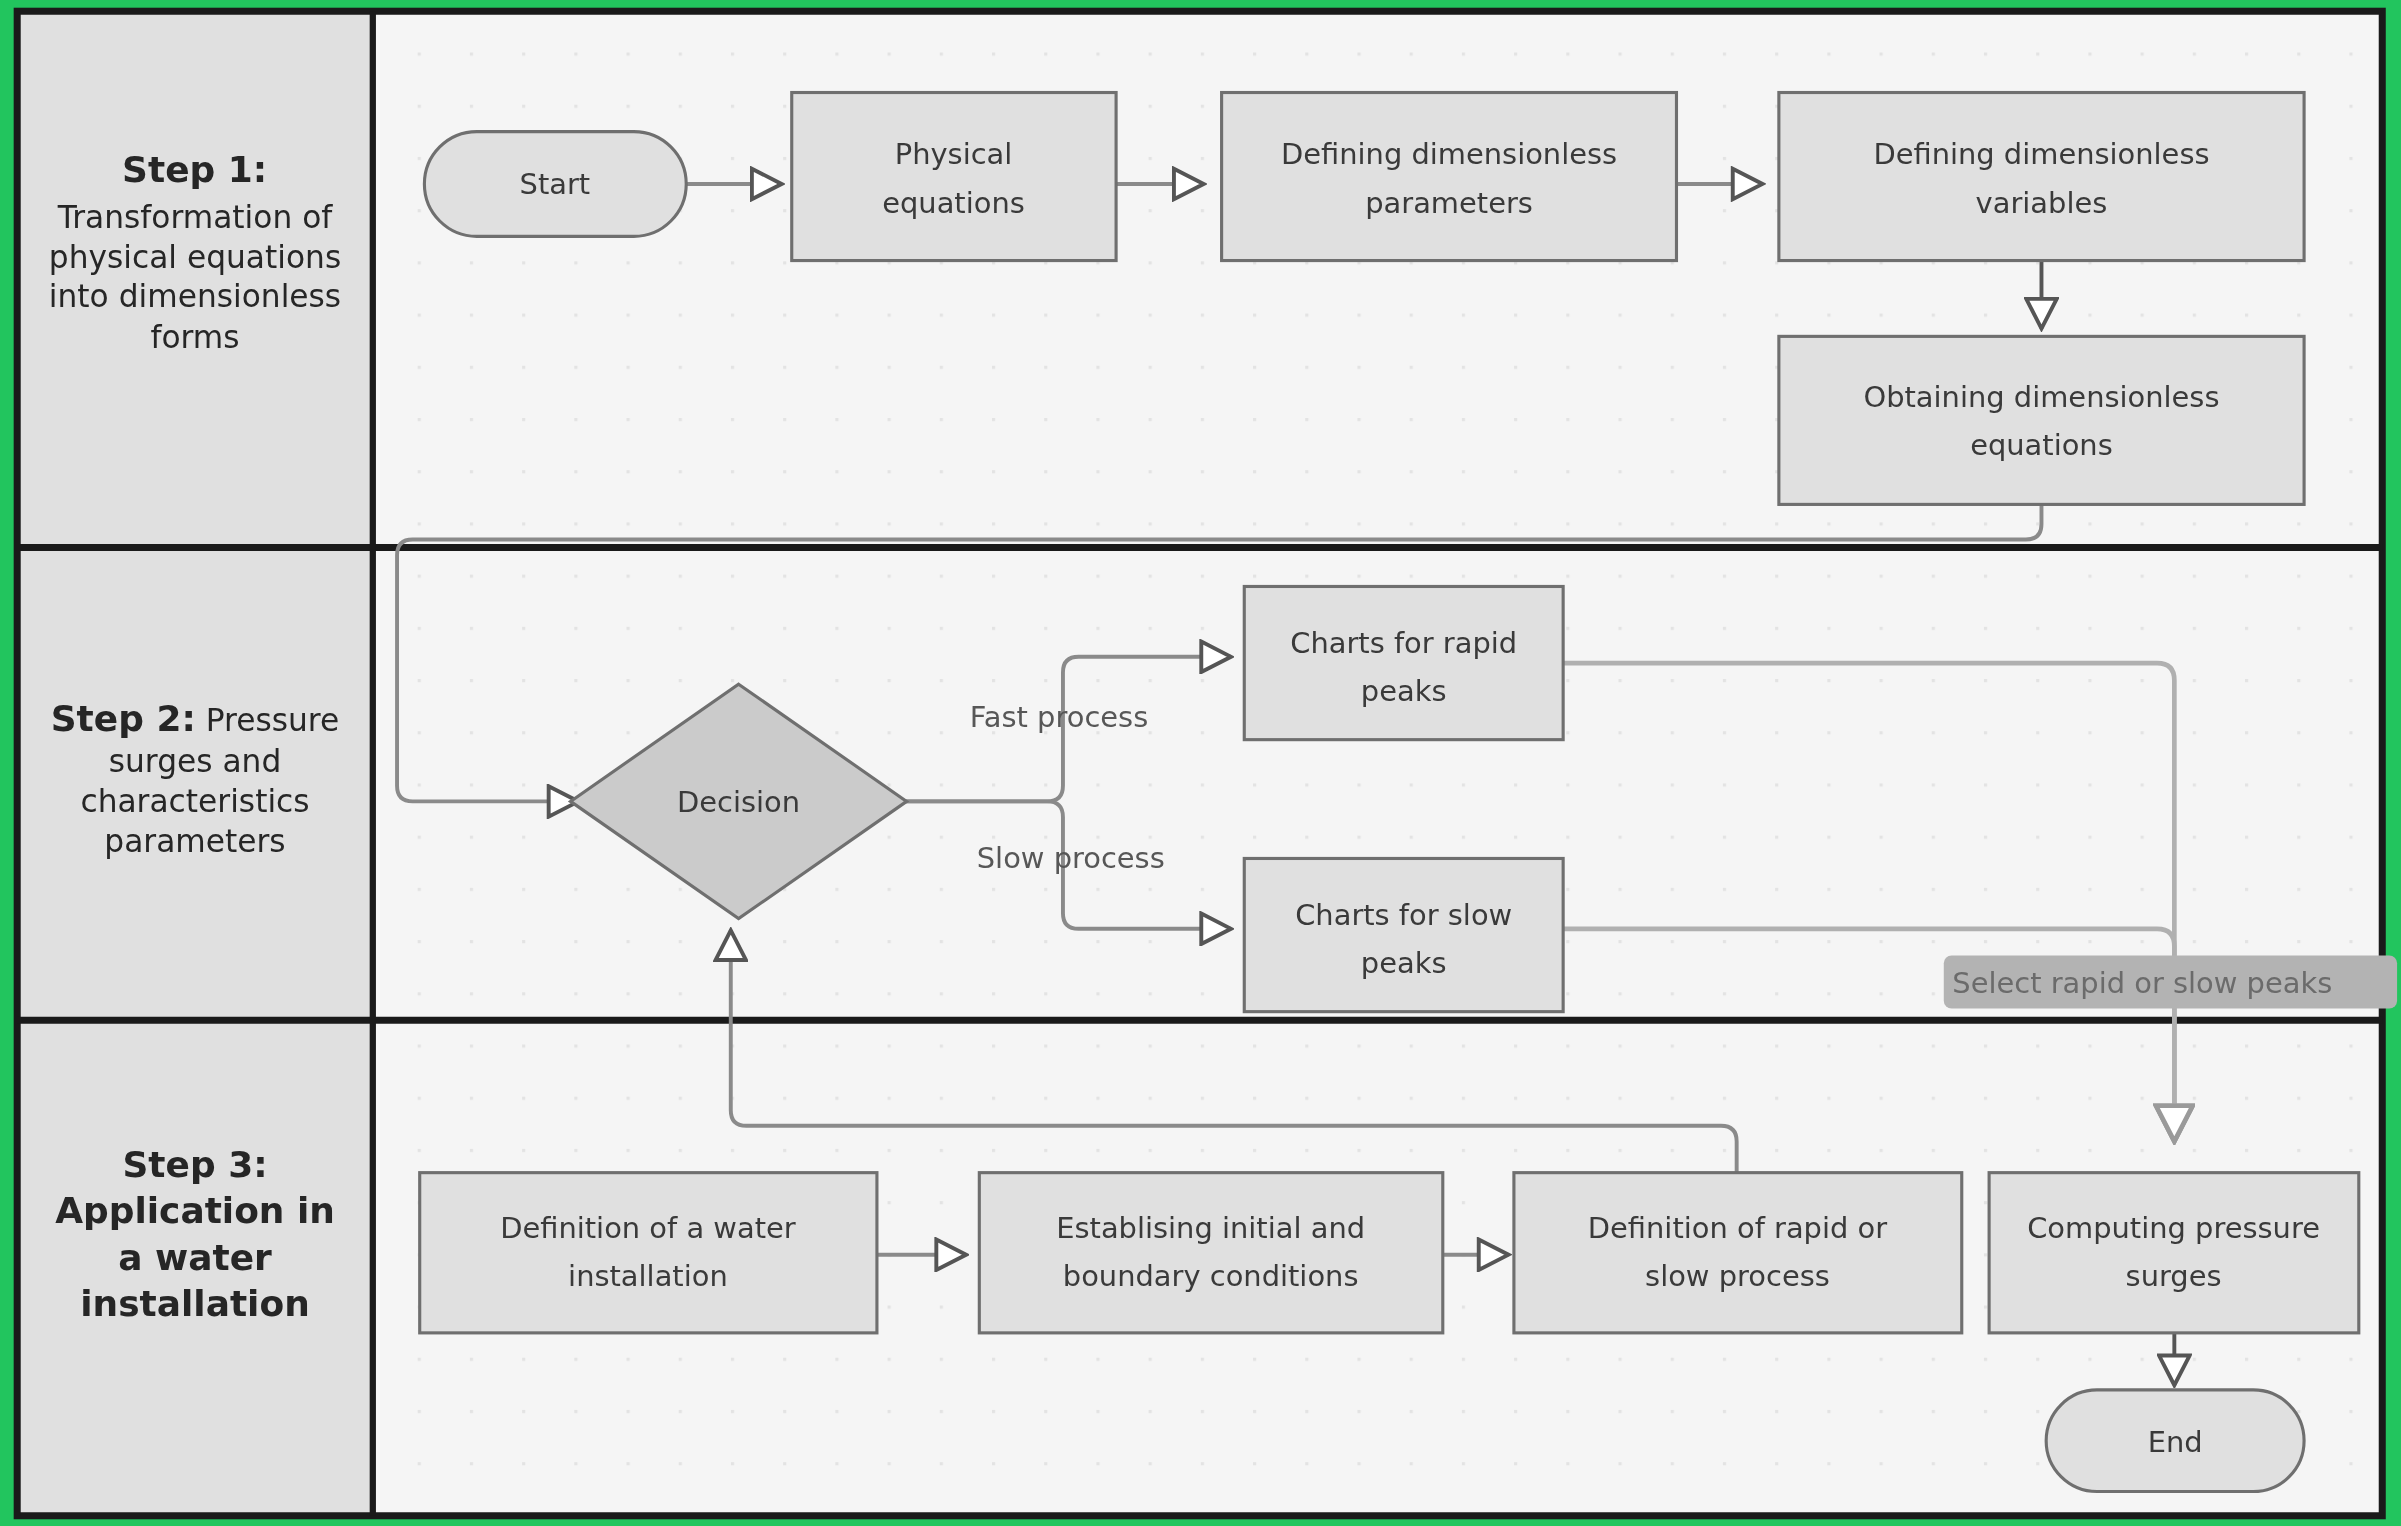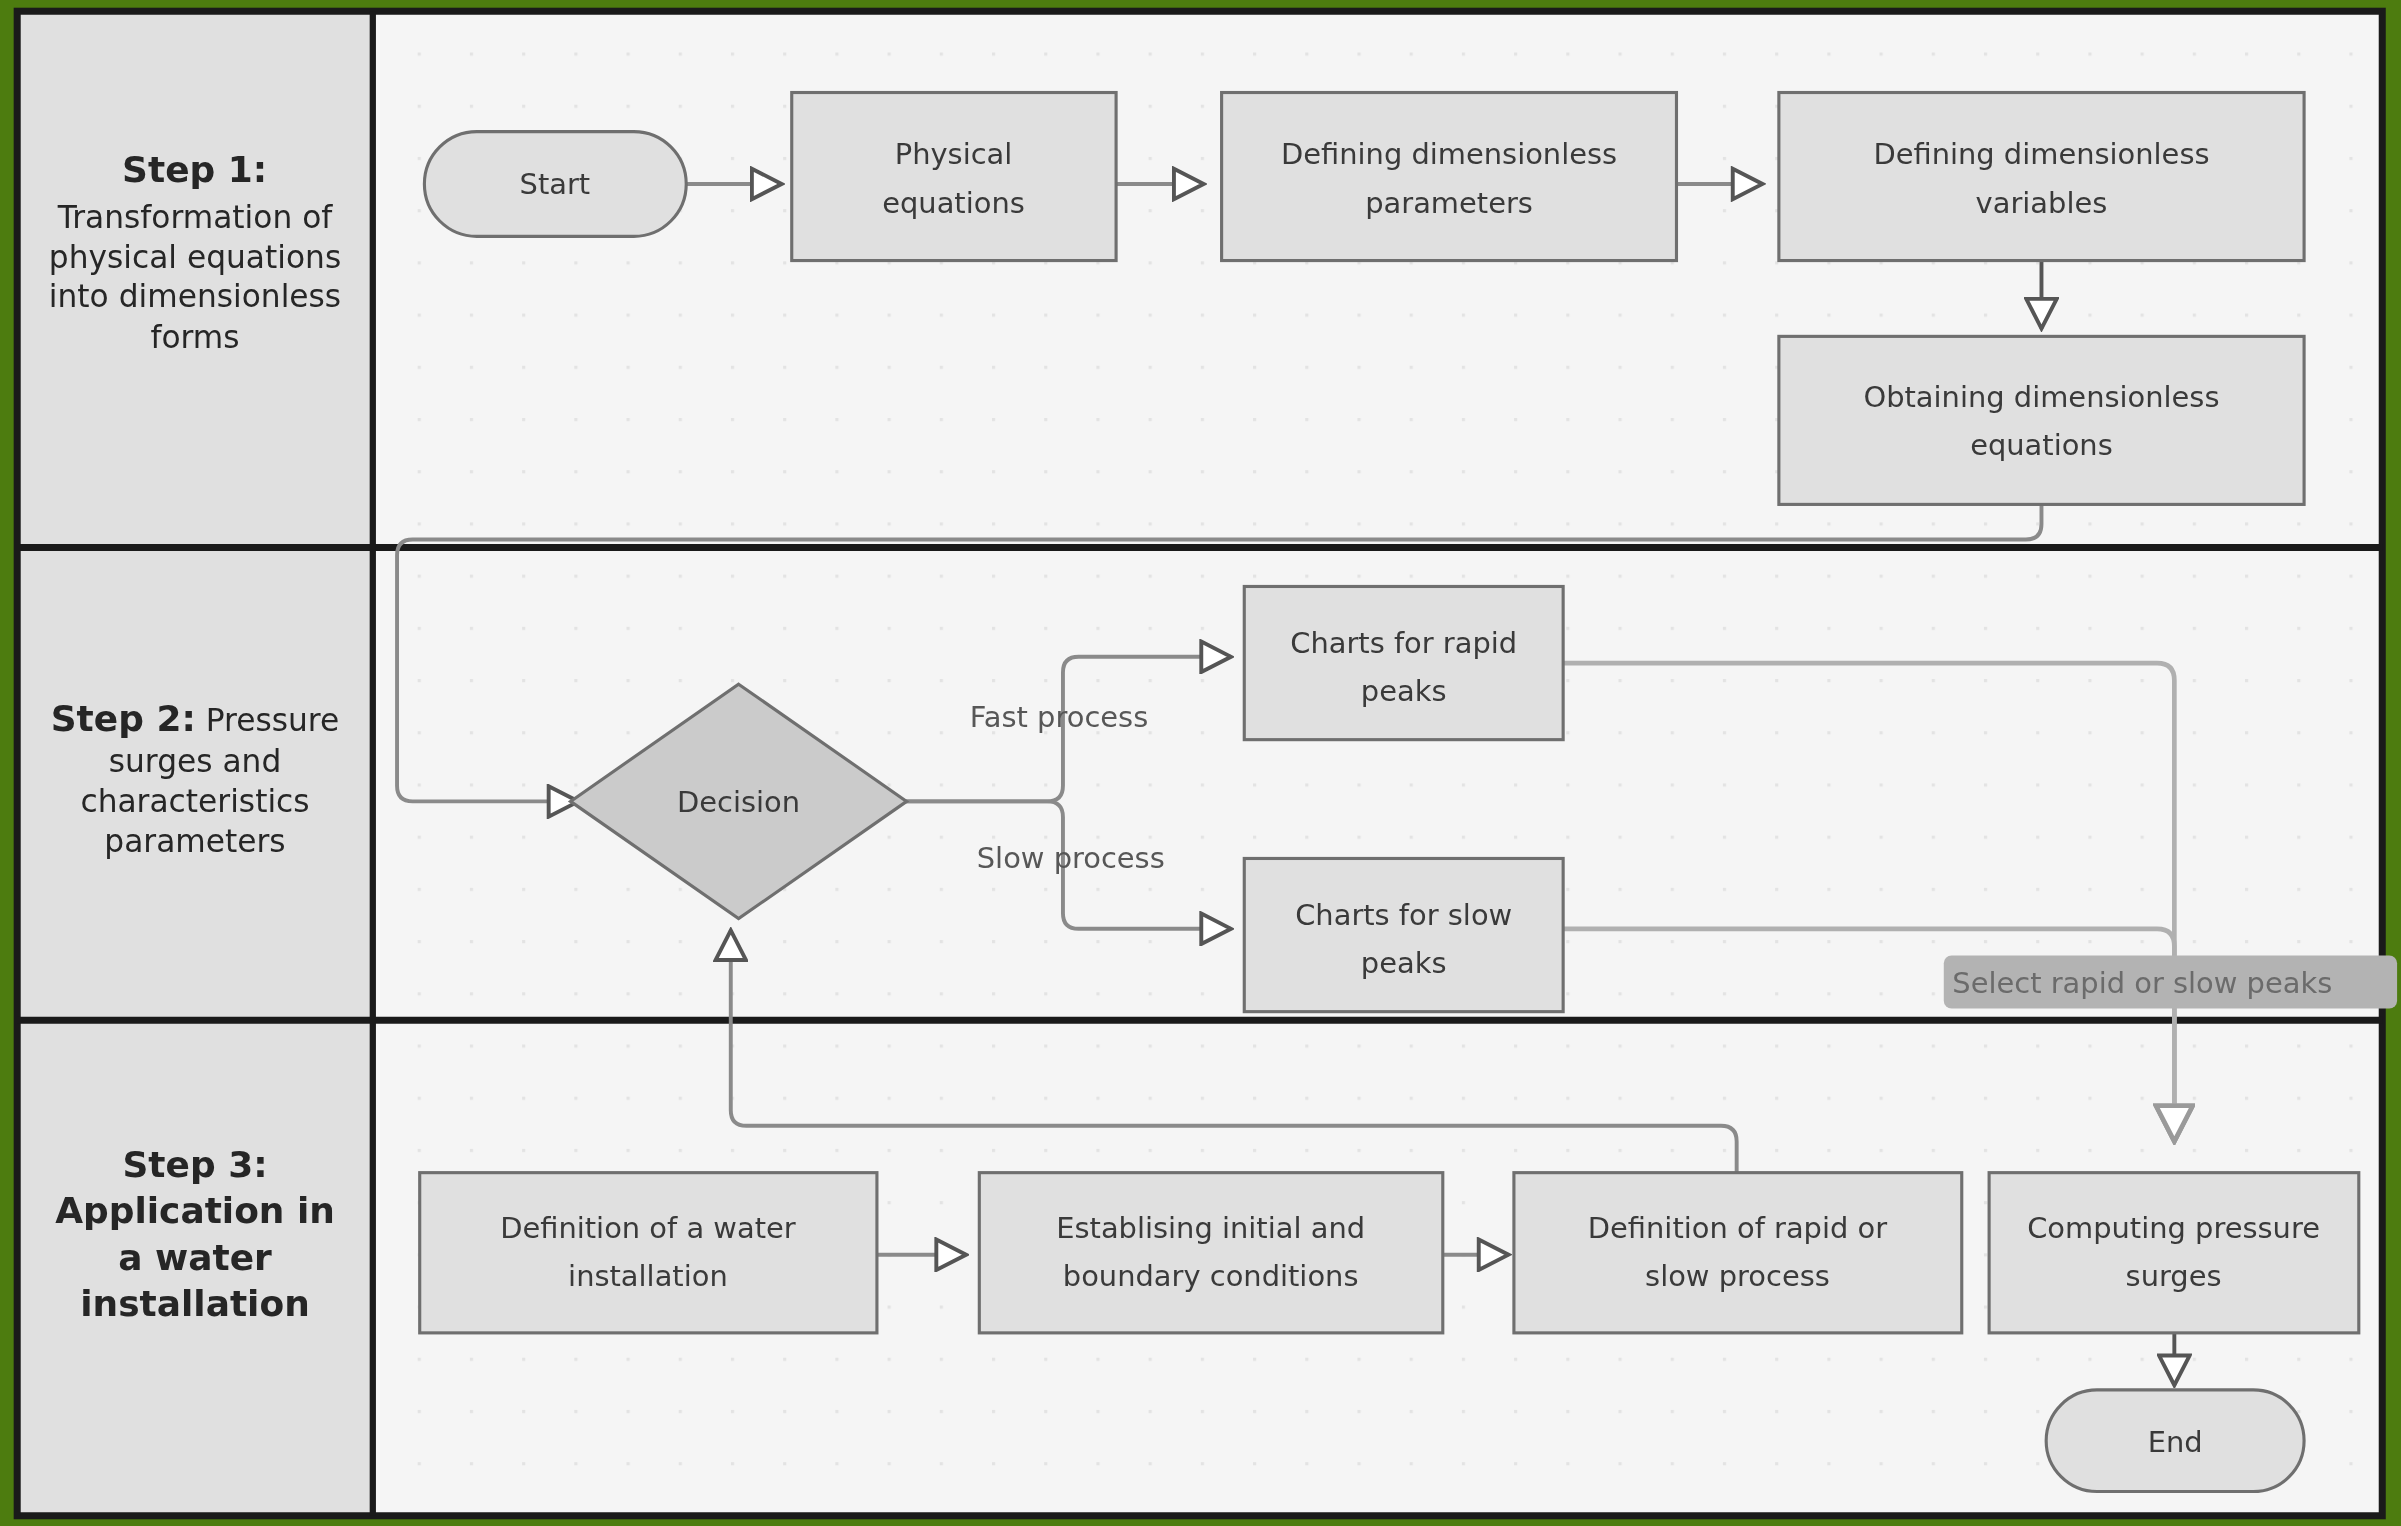--- a/index.html
+++ b/index.html
@@ -7,21 +7,21 @@
     padding: 0;
     background: #ffffff;
   }
   body {
     font-family: "DejaVu Sans", "Liberation Sans", sans-serif;
   }
   #stage {
     position: relative;
     width: 2401px;
     height: 1527px;
-    background: #4d7c0f;
+    background: #22c55e;
     overflow: hidden;
   }
   svg.diagram {
     position: absolute;
     top: 0;
     left: 0;
     width: 2401px;
     height: 1527px;
     display: block;
   }

